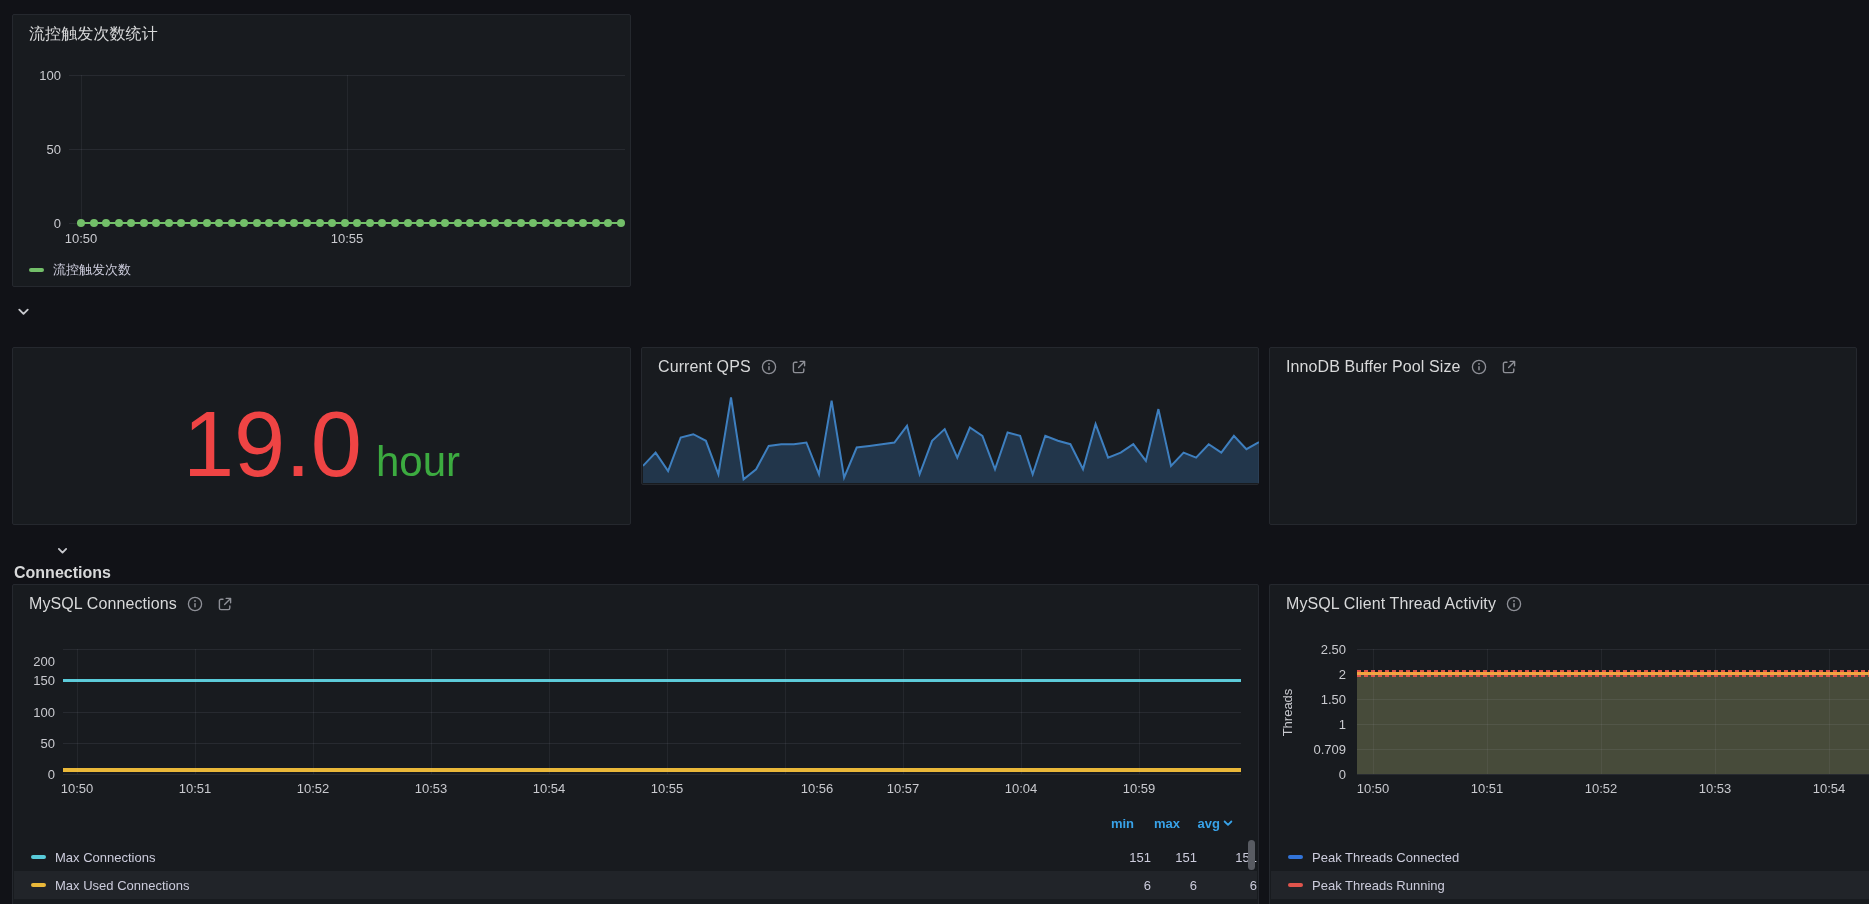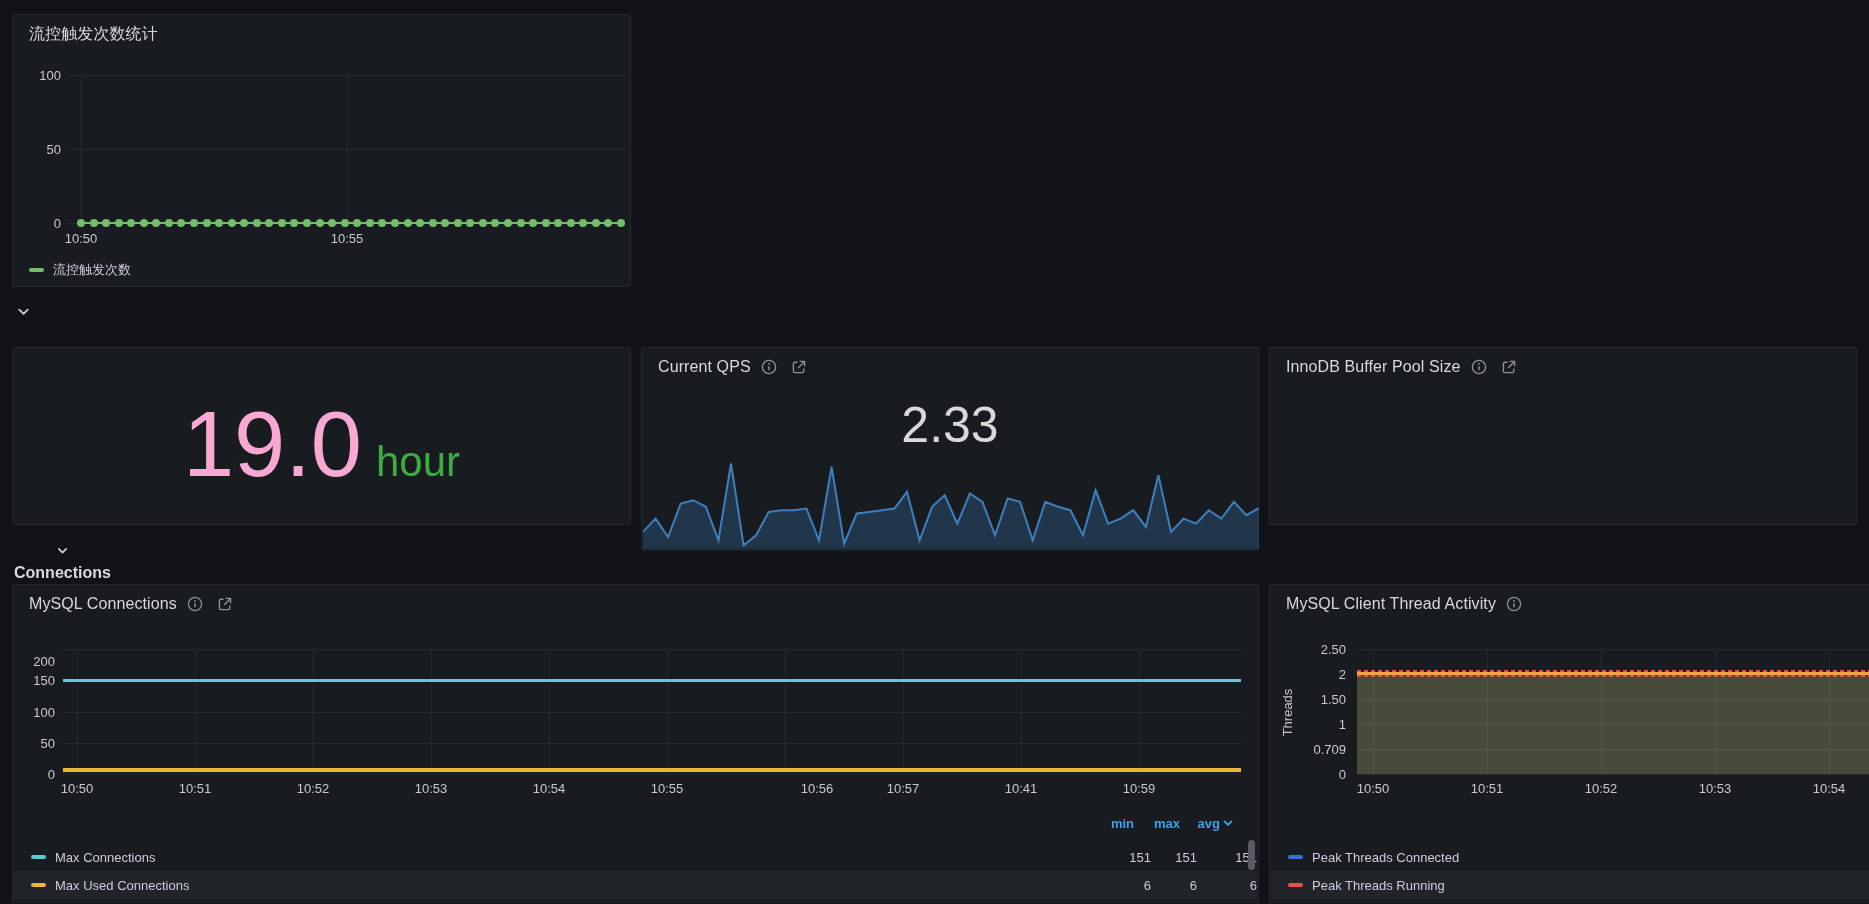--- a/index.html
+++ b/index.html
@@ -125,26 +125,26 @@
 <div class="row-toggle" style="left:16px; top:304px;">
   <span class="icon" style="color:#c9cacf;">
     <svg width="15" height="15" viewBox="0 0 16 16" fill="none" stroke="currentColor" stroke-width="2" stroke-linecap="round" stroke-linejoin="round">
         <path d="M3.5 6l4.5 4.5L12.5 6"></path>
       </svg>
   </span>
 </div>
 
 <div class="panel" style="left:12px; top:347px; width:619px; height:178px;">
   <div class="stat-value" style="top:50px; bottom:0; align-items:baseline;">
-    <span style="font-size:92px; font-weight:500; color:#f9a8d4; line-height:1;">19.0</span>
+    <span style="font-size:92px; font-weight:500; color:#ef4444; line-height:1;">19.0</span>
     <span style="font-size:42px; font-weight:500; color:#3cab40; margin-left:14px;">hour</span>
   </div>
 </div>
 
-<div class="panel" style="left:641px; top:347px; width:618px; height:204px;">
+<div class="panel" style="left:641px; top:347px; width:618px; height:138px;">
   <div class="panel-header">
     <span class="panel-title">Current QPS</span>
     <span class="icon">
       <svg width="16" height="16" viewBox="0 0 16 16">
           <circle cx="8" cy="8" r="6.6" fill="none" stroke="currentColor" stroke-width="1.3"></circle>
           <circle cx="8" cy="4.9" r="0.95" fill="currentColor"></circle>
           <rect x="7.25" y="6.9" width="1.5" height="4.6" rx="0.75" fill="currentColor"></rect>
         </svg>
     </span>
     <span class="icon" style="margin-left:4px;">
@@ -152,23 +152,20 @@
           <path d="M6 3.2H4a1.6 1.6 0 0 0-1.6 1.6V12A1.6 1.6 0 0 0 4 13.6h7.2A1.6 1.6 0 0 0 12.8 12V10"></path>
           <path d="M9.2 2.4h4.4v4.4"></path>
           <path d="M13.3 2.7L7.6 8.4"></path>
         </svg>
     </span>
   </div>
   <svg id="qps-spark" width="616" height="92" viewBox="0 0 616 92" style="position:absolute; left:1px; bottom:1px;">
       <polygon points="0,92 0.0,74.9 12.6,61.6 25.1,80.0 37.7,46.5 50.3,43.2 62.9,49.8 75.4,83.3 88.0,6.3 100.6,88.3 113.1,78.3 125.7,54.9 138.3,53.2 150.9,53.2 163.4,51.5 176.0,83.3 188.6,9.7 201.1,86.7 213.7,56.5 226.3,54.9 238.9,53.2 251.4,51.5 264.0,34.8 276.6,83.3 289.1,49.8 301.7,38.1 314.3,66.6 326.9,36.5 339.4,44.8 352.0,78.3 364.6,41.5 377.1,44.8 389.7,83.3 402.3,44.8 414.9,49.8 427.4,53.2 440.0,78.3 452.6,33.1 465.1,66.6 477.7,61.6 490.3,53.2 502.9,69.9 515.4,18.1 528.0,74.9 540.6,61.6 553.1,66.6 565.7,53.2 578.3,61.6 590.9,44.8 603.4,58.2 616.0,51.0 616,92" fill="rgba(62,127,191,0.28)"></polygon>
       <polyline points="0.0,74.9 12.6,61.6 25.1,80.0 37.7,46.5 50.3,43.2 62.9,49.8 75.4,83.3 88.0,6.3 100.6,88.3 113.1,78.3 125.7,54.9 138.3,53.2 150.9,53.2 163.4,51.5 176.0,83.3 188.6,9.7 201.1,86.7 213.7,56.5 226.3,54.9 238.9,53.2 251.4,51.5 264.0,34.8 276.6,83.3 289.1,49.8 301.7,38.1 314.3,66.6 326.9,36.5 339.4,44.8 352.0,78.3 364.6,41.5 377.1,44.8 389.7,83.3 402.3,44.8 414.9,49.8 427.4,53.2 440.0,78.3 452.6,33.1 465.1,66.6 477.7,61.6 490.3,53.2 502.9,69.9 515.4,18.1 528.0,74.9 540.6,61.6 553.1,66.6 565.7,53.2 578.3,61.6 590.9,44.8 603.4,58.2 616.0,51.0" fill="none" stroke="#3e7fbf" stroke-width="2"></polyline>
     </svg>
-  <div class="stat-value" style="top:52px; height:60px;">
-    <span style="font-size:50px; font-weight:500; color:#d8d9da; line-height:1;">2.33</span>
-  </div>
 </div>
 
 <div class="panel" style="left:1269px; top:347px; width:588px; height:178px;">
   <div class="panel-header">
     <span class="panel-title">InnoDB Buffer Pool Size</span>
     <span class="icon">
       <svg width="16" height="16" viewBox="0 0 16 16">
           <circle cx="8" cy="8" r="6.6" fill="none" stroke="currentColor" stroke-width="1.3"></circle>
           <circle cx="8" cy="4.9" r="0.95" fill="currentColor"></circle>
           <rect x="7.25" y="6.9" width="1.5" height="4.6" rx="0.75" fill="currentColor"></rect>
@@ -239,21 +236,21 @@
     </div>
   <div id="conn-xaxis">
       <div class="x-tick" style="left: 64px; top: 196px; position: absolute;">10:50</div>
       <div class="x-tick" style="left: 182px; top: 196px; position: absolute;">10:51</div>
       <div class="x-tick" style="left: 300px; top: 196px; position: absolute;">10:52</div>
       <div class="x-tick" style="left: 418px; top: 196px; position: absolute;">10:53</div>
       <div class="x-tick" style="left: 536px; top: 196px; position: absolute;">10:54</div>
       <div class="x-tick" style="left: 654px; top: 196px; position: absolute;">10:55</div>
       <div class="x-tick" style="left: 804px; top: 196px; position: absolute;">10:56</div>
       <div class="x-tick" style="left: 890px; top: 196px; position: absolute;">10:57</div>
-      <div class="x-tick" style="left: 1008px; top: 196px; position: absolute;">10:41</div>
+      <div class="x-tick" style="left: 1008px; top: 196px; position: absolute;">10:04</div>
       <div class="x-tick" style="left: 1126px; top: 196px; position: absolute;">10:59</div>
     </div>
   <div class="legend-head" style="top:226px;">
     <span>min</span>
     <span>max</span>
     <span style="width:40px;">avg</span>
     <span class="icon sort-caret">
       <svg width="12" height="12" viewBox="0 0 16 16" fill="none" stroke="currentColor" stroke-width="2.4" stroke-linecap="round" stroke-linejoin="round">
           <path d="M3.5 6l4.5 4.5L12.5 6"></path>
         </svg>

